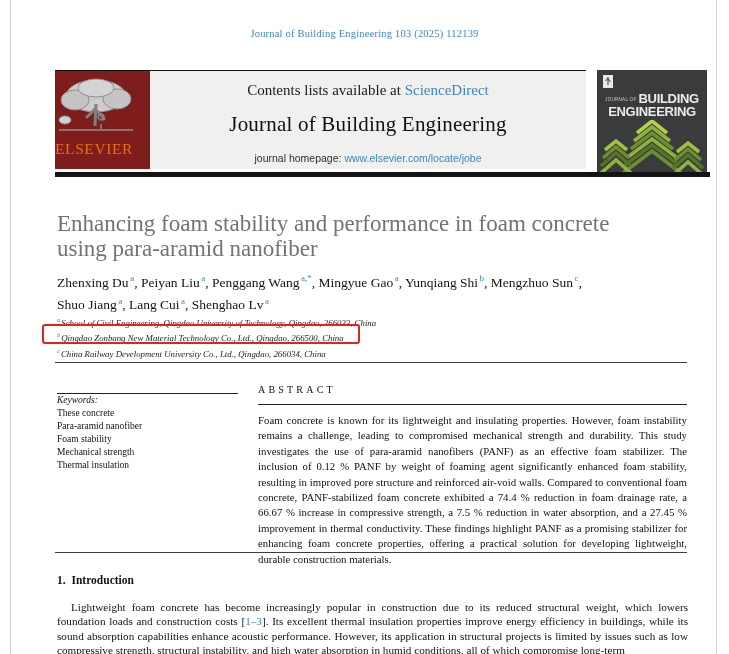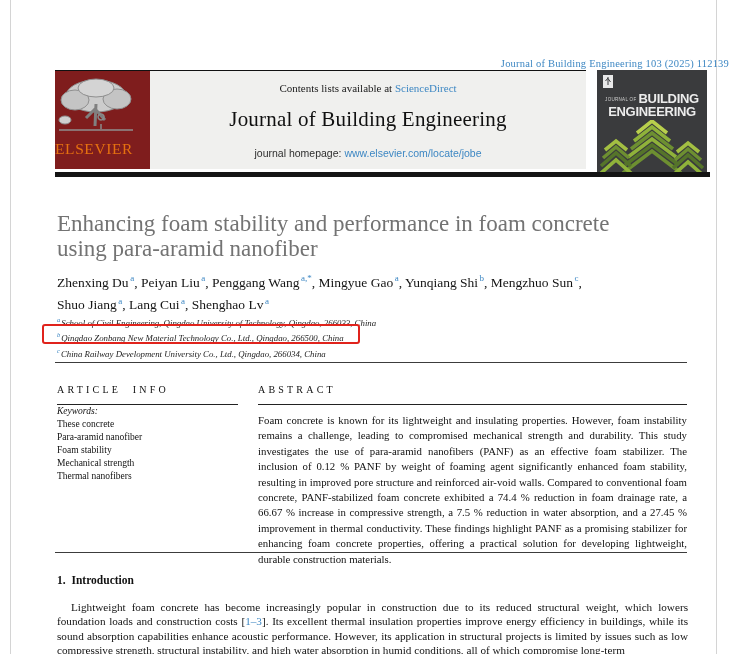--- a/index.html
+++ b/index.html
@@ -7,40 +7,40 @@
   #page {
     position:relative; width:729px; height:654px; margin:0 auto;
     background:#fff; overflow:hidden;
     font-family:"Liberation Serif", serif; color:#111;
   }
   .page-edge { position:absolute; top:0; bottom:0; width:1px; background:#d4d4d4; }
   #edge-left { left:10px; }
   #edge-right { left:716px; }
 
   .citation {
-    position:absolute; top:28px; left:0; width:729px; text-align:right;
-    font-size:10.5px; color:#3d87c3; letter-spacing:0.2px;margin-top:30px;
+    position:absolute; top:28px; left:0; width:729px; text-align:center;
+    font-size:10.5px; color:#3d87c3; letter-spacing:0.2px;
   }
 
   
   .banner {
     position:absolute; left:55px; top:70px; width:531px; height:99px;
     border-top:1.5px solid #111; display:flex;
   }
   .logo-area {
     width:95px; background:#7f1d1d; display:flex; flex-direction:column;
     justify-content:flex-start; padding-top:3px;
   }
   .logo-area svg { width:82px; height:68px; display:block; }
   .elsevier-word {
     font-size:15.5px; color:#e57110; letter-spacing:0.6px; margin-top:-2px;
     font-family:"Liberation Serif", serif;
   }
   .gray-box { flex:1; background:#f0f0ee; text-align:center; padding-top:11px; }
-  .contents-line { font-size:11px; color:#1a1a1a; }
+  .contents-line { font-size:15px; color:#1a1a1a; }
   .link { color:#3d87c3; text-decoration:none; cursor:pointer; }
   .journal-title-banner { font-size:21px; color:#101010; margin-top:13px; letter-spacing:0.2px; }
   .homepage-line { font-family:"Liberation Sans", sans-serif; font-size:10.5px; color:#2e2e2e; margin-top:15px; }
 
   
   .cover {
     position:absolute; left:597px; top:70px; width:110px; height:102px;
     background:#3a3b3d; overflow:hidden;
   }
   .cover-mark { position:absolute; left:6px; top:5px; width:10px; height:13px; }
@@ -172,29 +172,28 @@
   <div class="affils">
     <div><sup>a</sup><span>School of Civil Engineering, Qingdao University of Technology, Qingdao, 266033, China</span></div>
     <div><sup>b</sup><span>Qingdao Zonbang New Material Technology Co., Ltd., Qingdao, 266500, China</span></div>
     <div><sup>c</sup><span>China Railway Development University Co., Ltd., Qingdao, 266034, China</span></div>
   </div>
   <div class="red-box"></div>
 
   <div class="rule" id="rule-top"></div>
 
   <div class="info-col">
-    <div class="col-heading">ARTICLE INFO</div>
     <div class="col-rule"></div>
     <div class="keywords">
       <div class="keywords-label">Keywords:</div>
       <div>These concrete</div>
       <div>Para-aramid nanofiber</div>
       <div>Foam stability</div>
       <div>Mechanical strength</div>
-      <div>Thermal nanofibers</div>
+      <div>Thermal insulation</div>
     </div>
   </div>
 
   <div class="abstract-col">
     <div class="col-heading">ABSTRACT</div>
     <div class="col-rule"></div>
     <div class="abstract-text">Foam concrete is known for its lightweight and insulating properties. However, foam instability remains a challenge, leading to compromised mechanical strength and durability. This study investigates the use of para-aramid nanofibers (PANF) as an effective foam stabilizer. The inclusion of 0.12 % PANF by weight of foaming agent significantly enhanced foam stability, resulting in improved pore structure and reinforced air-void walls. Compared to conventional foam concrete, PANF-stabilized foam concrete exhibited a 74.4 % reduction in foam drainage rate, a 66.67 % increase in compressive strength, a 7.5 % reduction in water absorption, and a 27.45 % improvement in thermal conductivity. These findings highlight PANF as a promising stabilizer for enhancing foam concrete properties, offering a practical solution for developing lightweight, durable construction materials.</div>
   </div>
 
   <div class="rule" id="rule-bottom"></div>

